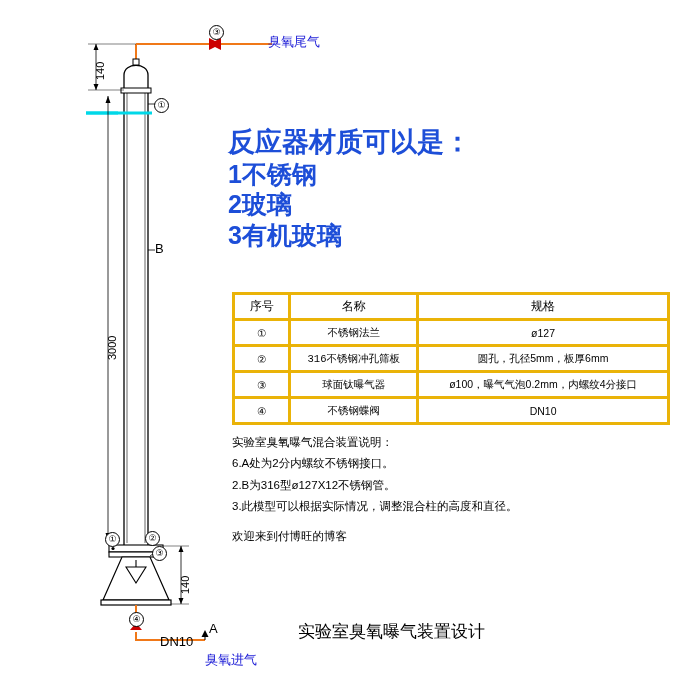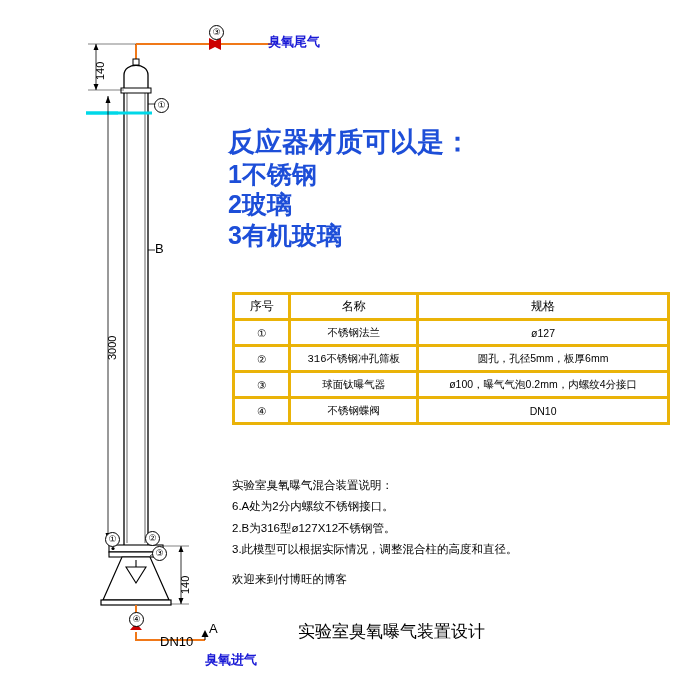--- a/index.html
+++ b/index.html
@@ -46,28 +46,27 @@
   .spec-table .c3{width:258px;text-align:center;}
 
   
   .notes{
     position:absolute;
     left:232px;top:432px;
     width:440px;
     color:#000;
     font-size:11.5px;
     line-height:1.85;
-    margin-top:43px;
   }
   .notes div{white-space:nowrap;}
   .notes .gap{height:9px;}
 
   
   .lab{position:absolute;white-space:nowrap;}
-  .lab-blue{color:#1a1ad6;font-weight:bold;font-size:13px;}
+  .lab-blue{color:#1a1ad6;font-weight:normal;font-size:13px;}
   .lab-black-b{color:#000;font-size:13px;}
   .title{
     position:absolute;left:298px;top:620px;
     font-size:17px;color:#000;white-space:nowrap;
   }
   .vert{
     position:absolute;
     transform-origin:0 0;
     transform:rotate(-90deg);
     font-size:11px;color:#000;white-space:nowrap;

